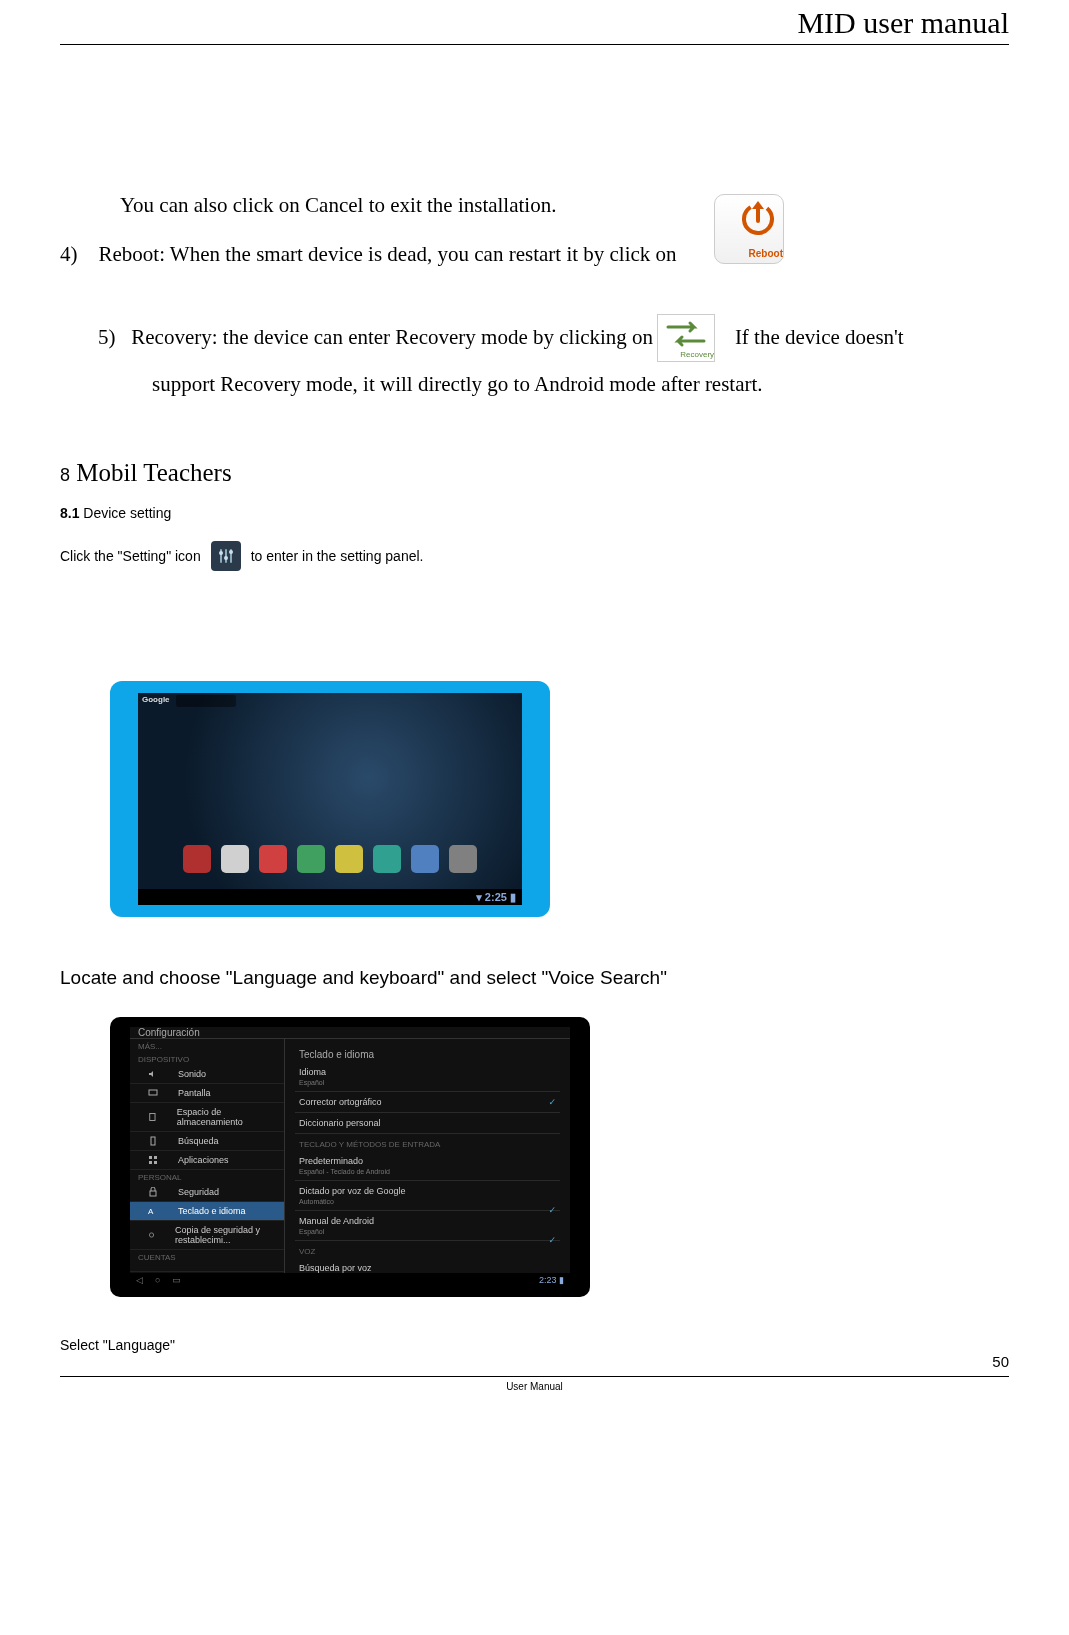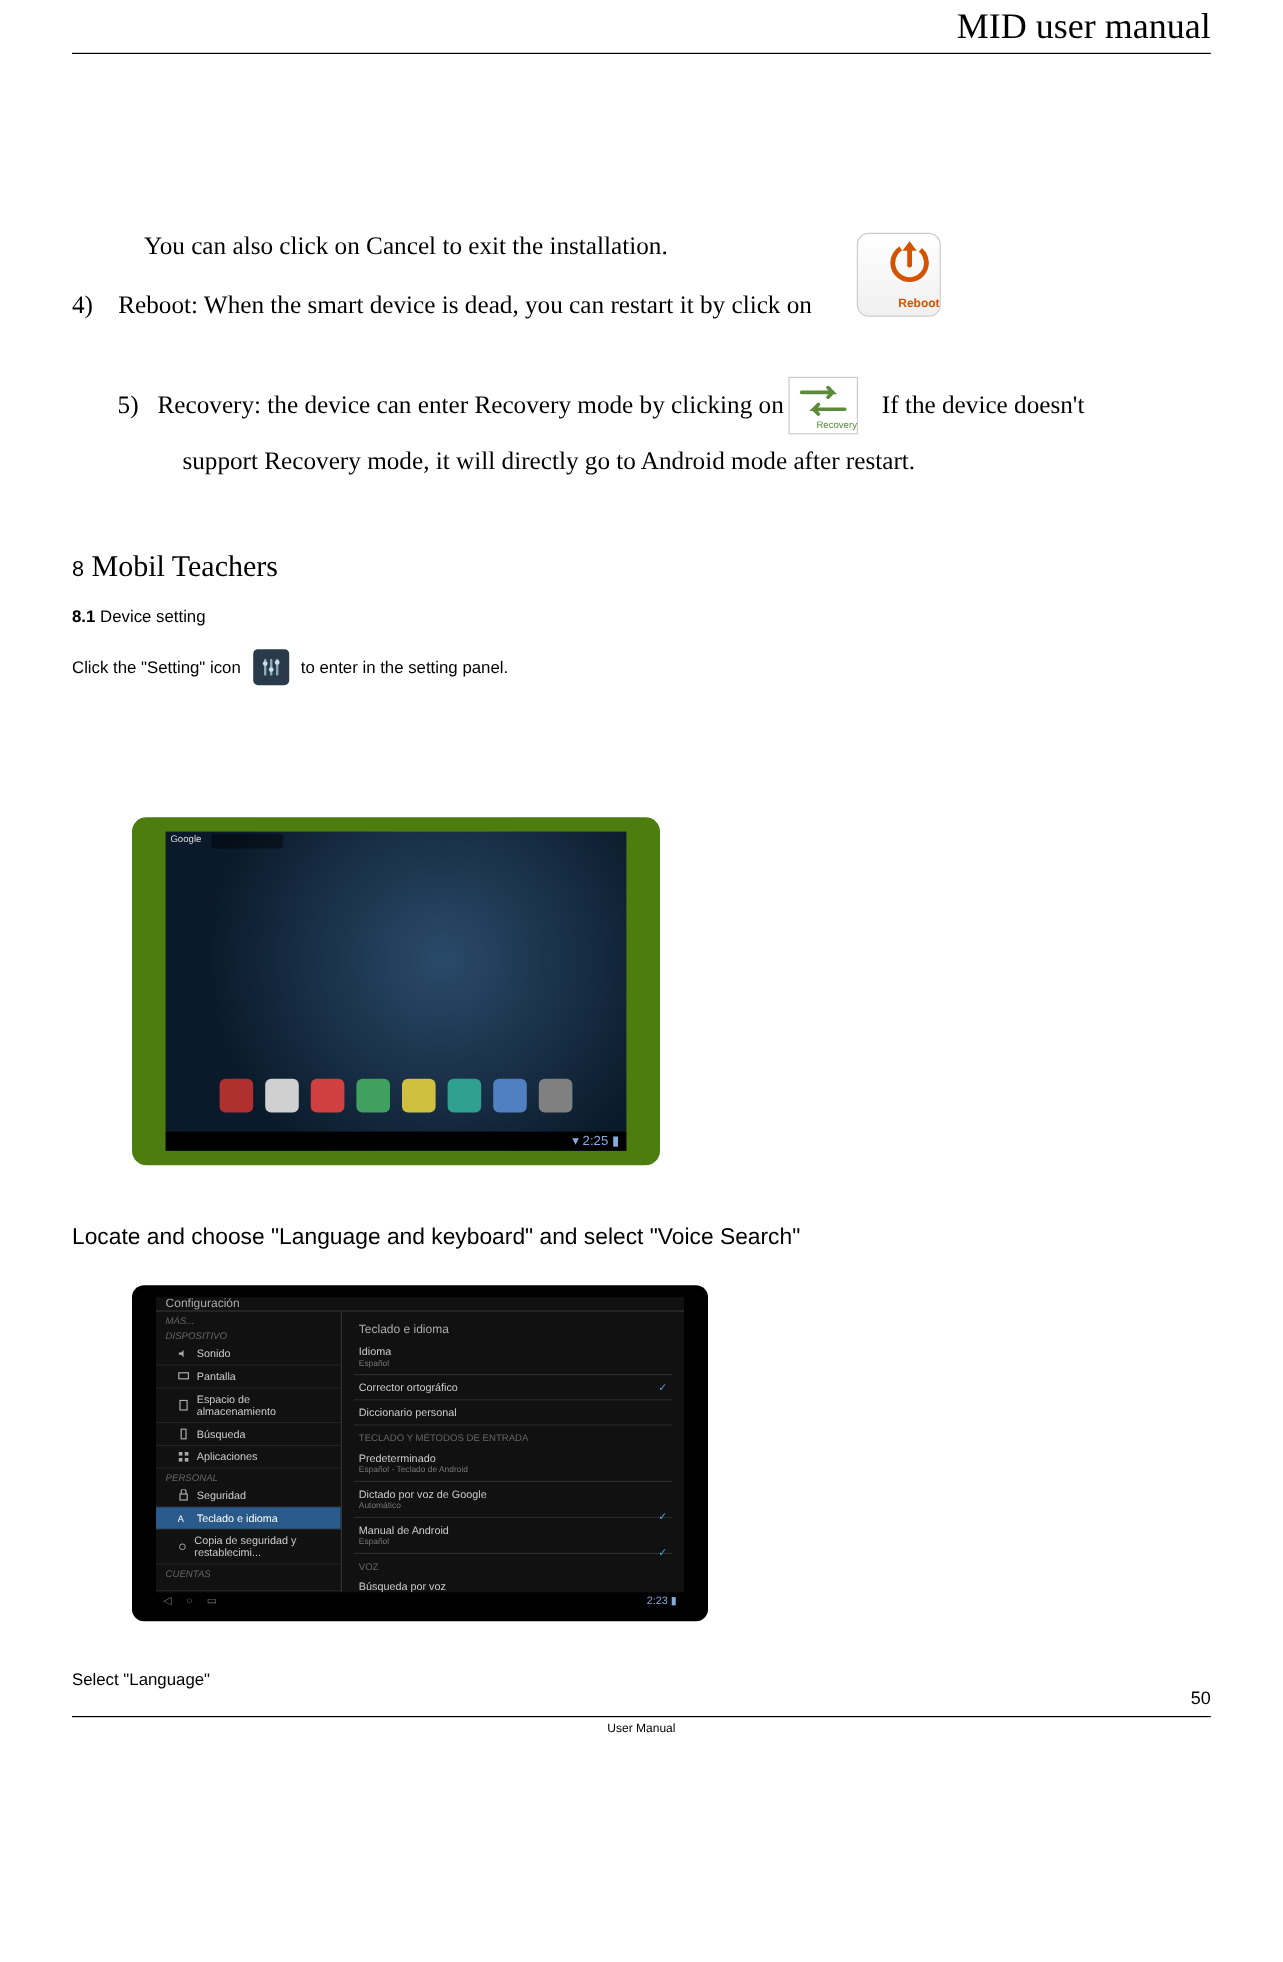--- a/index.html
+++ b/index.html
@@ -107,27 +107,28 @@
     background: #2a3a4a;
     border-radius: 4px;
     display: flex;
     align-items: center;
     justify-content: center;
   }
 
   
   .tablet1 {
     width: 440px;
-    height: 290px;
-    background: #4d7c0f;
+    height: 236px;
+    background: #0ea5e9;
     border-radius: 12px;
     margin-left: 50px;
     padding: 12px 28px;
     box-sizing: border-box;
     position: relative;
+    font-weight: bold;
   }
   .tablet1 .screen {
     width: 100%;
     height: 100%;
     background: radial-gradient(circle at 60% 40%, #2a4a6a 0%, #0a1a2a 70%);
     position: relative;
     overflow: hidden;
   }
   .tablet1 .topbar {
     position: absolute;
@@ -218,27 +219,26 @@
   }
   .tablet2 .rightcol {
     flex: 1;
     padding: 4px 10px;
   }
   .tablet2 .cat {
     color: #666;
     font-size: 8px;
     padding: 3px 8px 1px 8px;
     text-transform: uppercase;
-    font-style: italic;
   }
   .tablet2 .item {
     padding: 4px 8px 4px 18px;
     display: flex;
     align-items: center;
-    gap: 6px;
+    gap: 20px;
     border-bottom: 1px solid #222;
     font-size: 9px;
   }
   .tablet2 .item.sel {
     background: #2a5a8a;
     color: #fff;
   }
   .tablet2 .ritem {
     padding: 5px 4px;
     border-bottom: 1px solid #2a2a2a;

